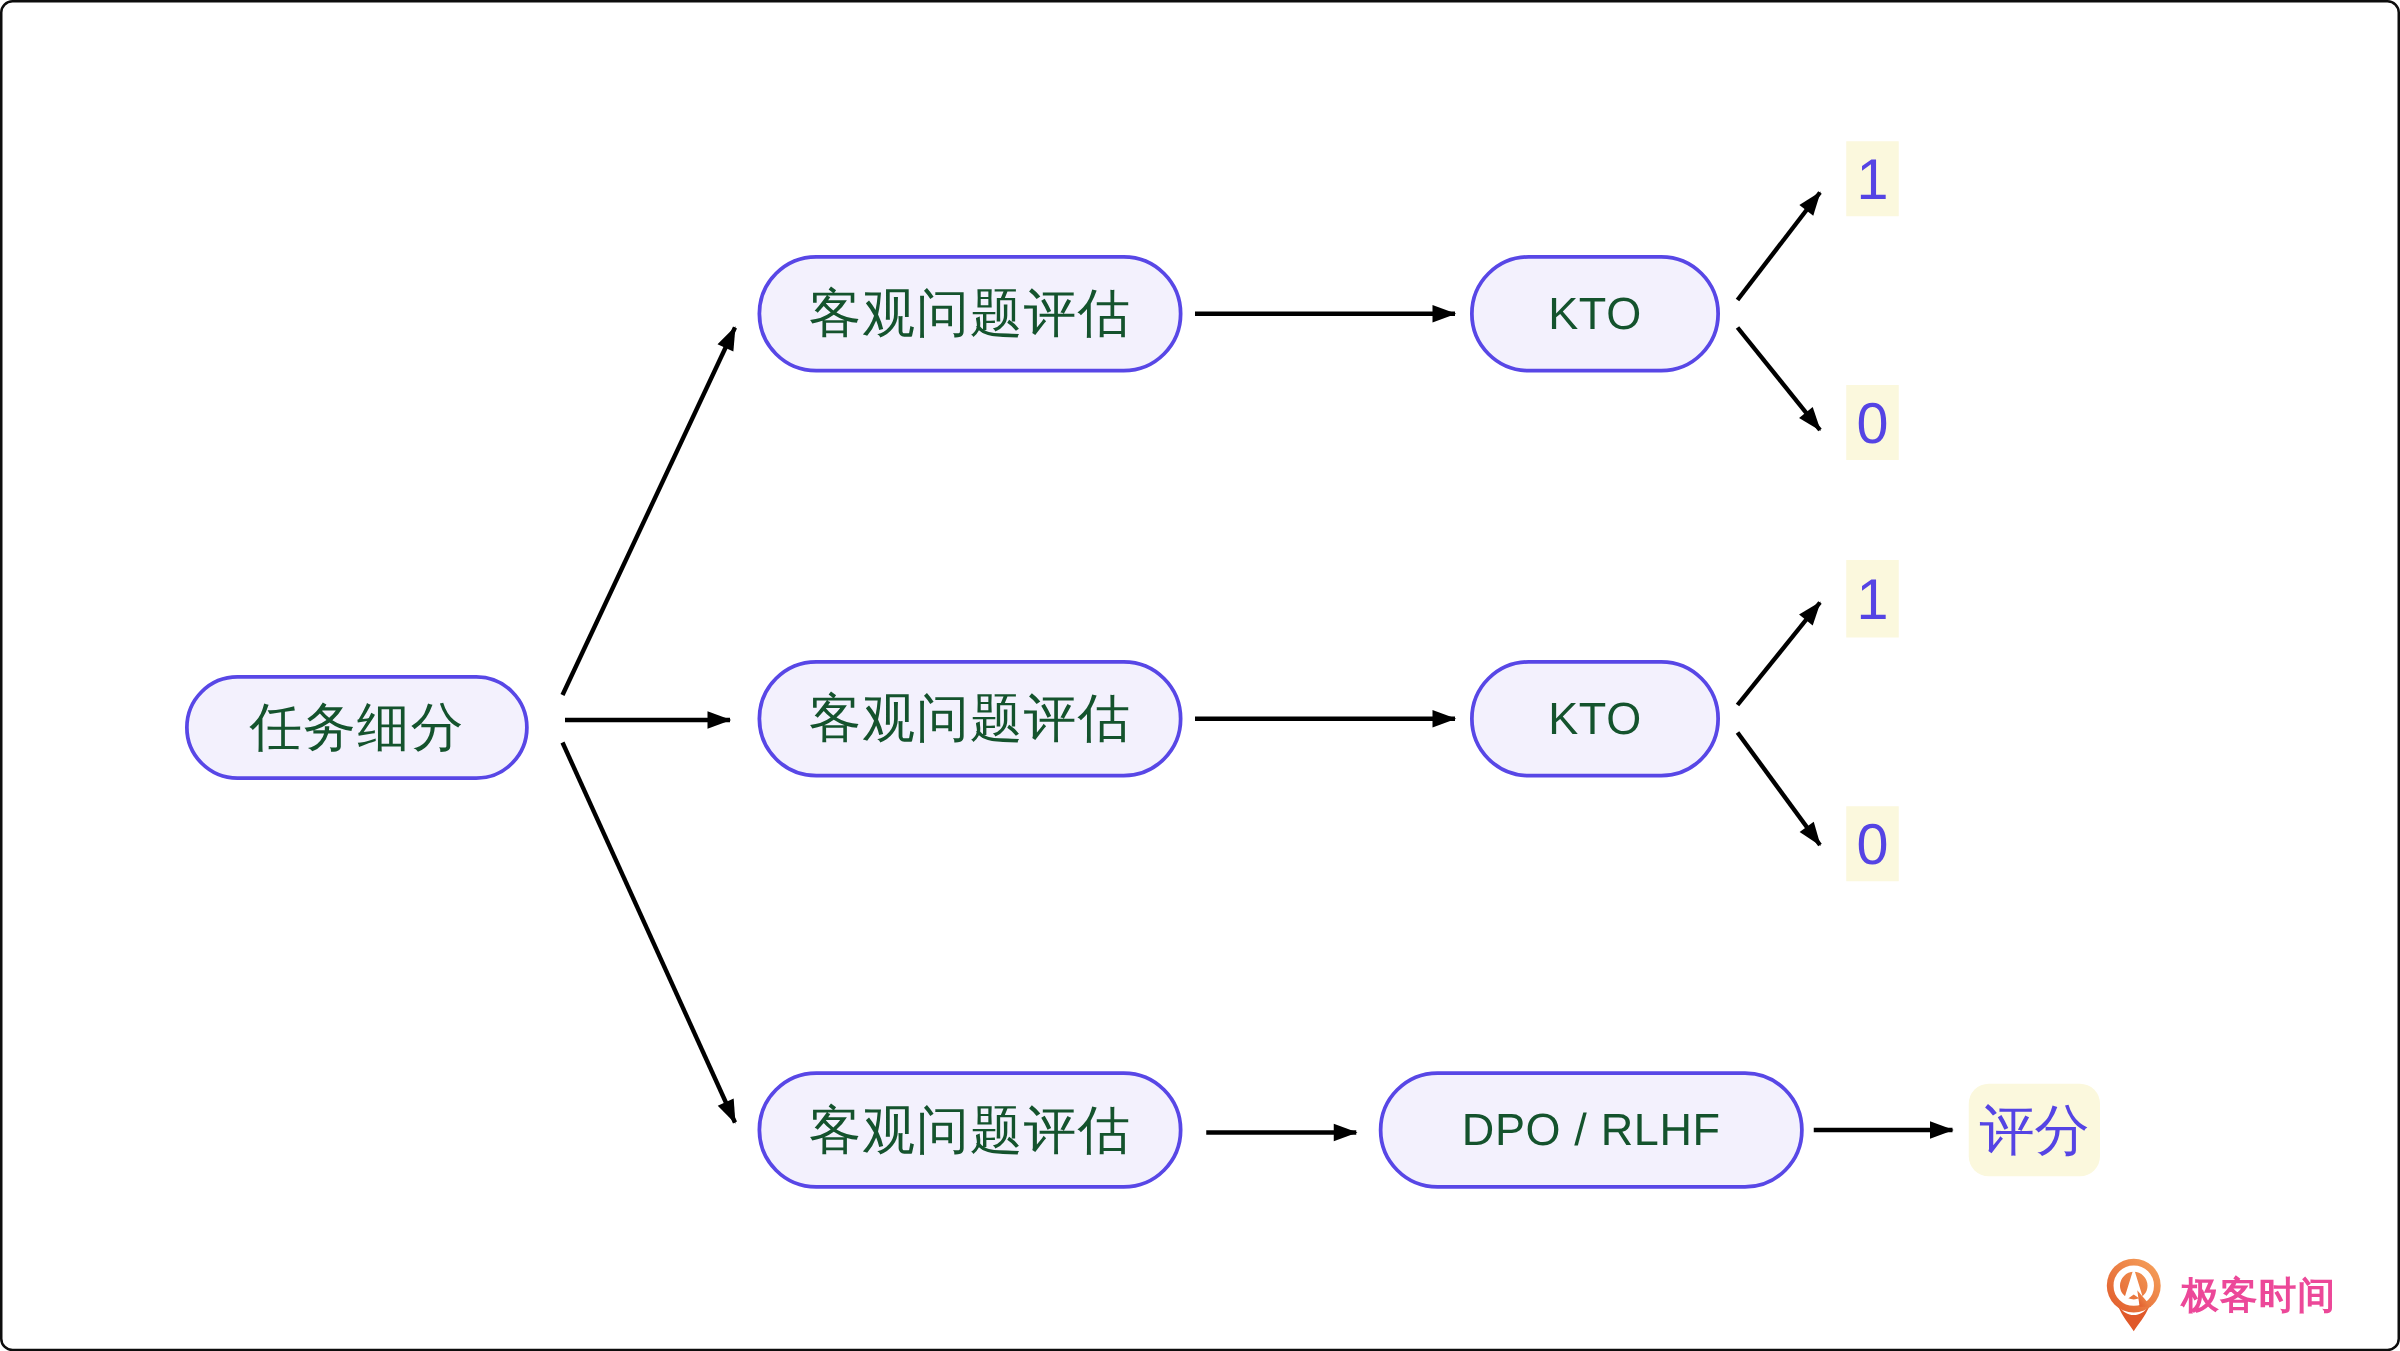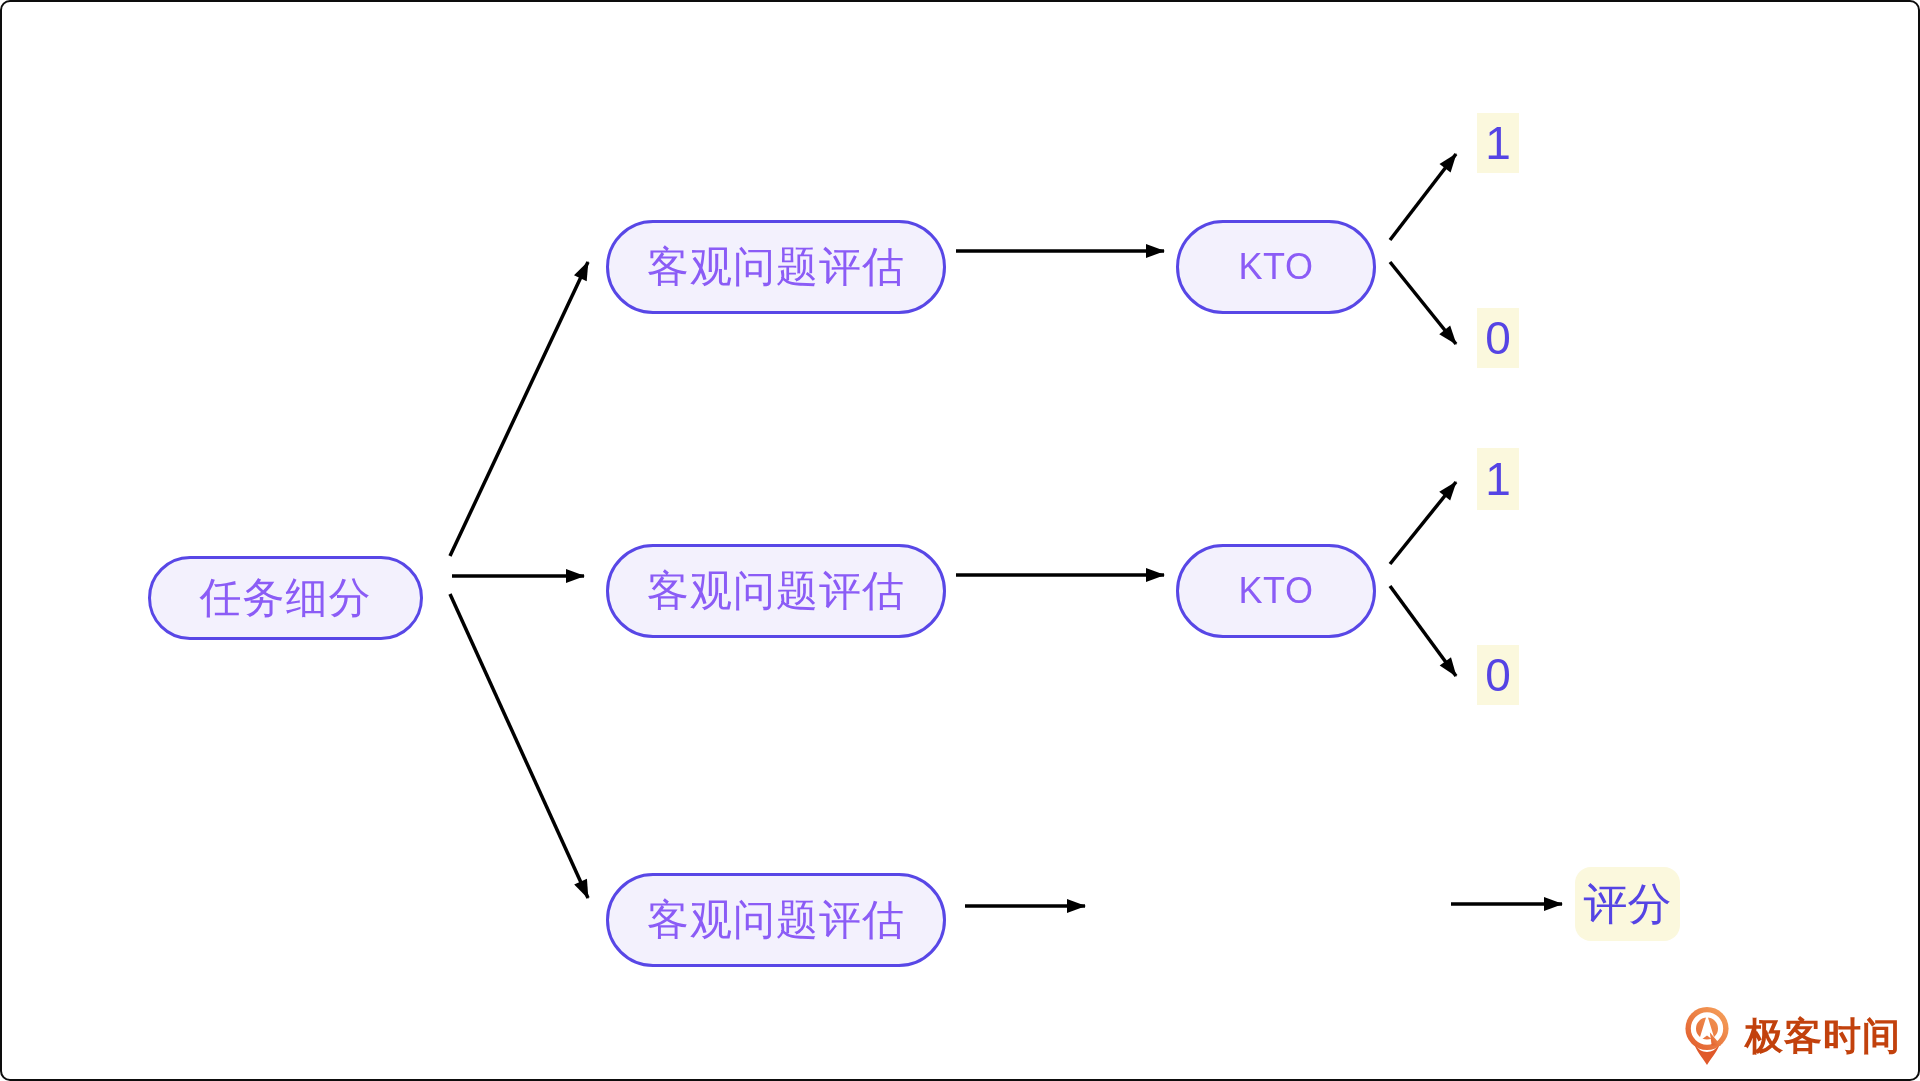--- a/index.html
+++ b/index.html
@@ -32,29 +32,28 @@
   }
   .arrow-layer line {
     stroke: #000000;
     stroke-width: 3.5;
   }
   .node {
     position: absolute;
     box-sizing: border-box;
     border: 3px solid #5847e6;
     background: #f3f1fd;
-    color: #8b5cf6;
+    color: #14532d;
     display: flex;
     align-items: center;
     justify-content: center;
     border-radius: 60px;
     font-size: 42px;
     letter-spacing: 1px;
     white-space: nowrap;
-    margin-top: 16px;
   }
   .node.model { font-size: 36px; letter-spacing: 0.5px; }
   .node-root   { left: 148px;  top: 540px; width: 275px; height: 84px; }
   .node-eval-0 { left: 606px;  top: 204px; width: 340px; height: 94px; }
   .node-eval-1 { left: 606px;  top: 528px; width: 340px; height: 94px; }
   .node-eval-2 { left: 606px;  top: 857px; width: 340px; height: 94px; }
   .node-model-0{ left: 1176px; top: 204px; width: 200px; height: 94px; }
   .node-model-1{ left: 1176px; top: 528px; width: 200px; height: 94px; }
   .node-model-2{ left: 1103px; top: 857px; width: 340px; height: 94px; }
   .out-label {
@@ -74,22 +73,22 @@
   .logo {
     position: absolute;
     left: 1682px;
     top: 1006px;
     height: 60px;
     display: flex;
     align-items: center;
     gap: 13px;
   }
   .logo-text {
-    color: #c2410c;
-    font-size: 38px;
+    color: #ec4899;
+    font-size: 30px;
     font-weight: 600;
     letter-spacing: 1px;
     white-space: nowrap;
   }
 </style>
 </head>
 <body>
 
 <div class="canvas">
 
@@ -113,20 +112,21 @@
   </svg>
 
   <div class="node node-root">任务细分</div>
 
   <div class="node node-eval-0">客观问题评估</div>
   <div class="node node-eval-1">客观问题评估</div>
   <div class="node node-eval-2">客观问题评估</div>
 
   <div class="node model node-model-0">KTO</div>
   <div class="node model node-model-1">KTO</div>
+  <div class="node model node-model-2">DPO / RLHF</div>
 
   <div class="out-label out-0-1">1</div>
   <div class="out-label out-0-0">0</div>
   <div class="out-label out-1-1">1</div>
   <div class="out-label out-1-0">0</div>
   <div class="out-label out-2-0">评分</div>
 
   <div class="logo">
     <svg width="50" height="60" viewBox="0 0 50 64">
       <defs>

